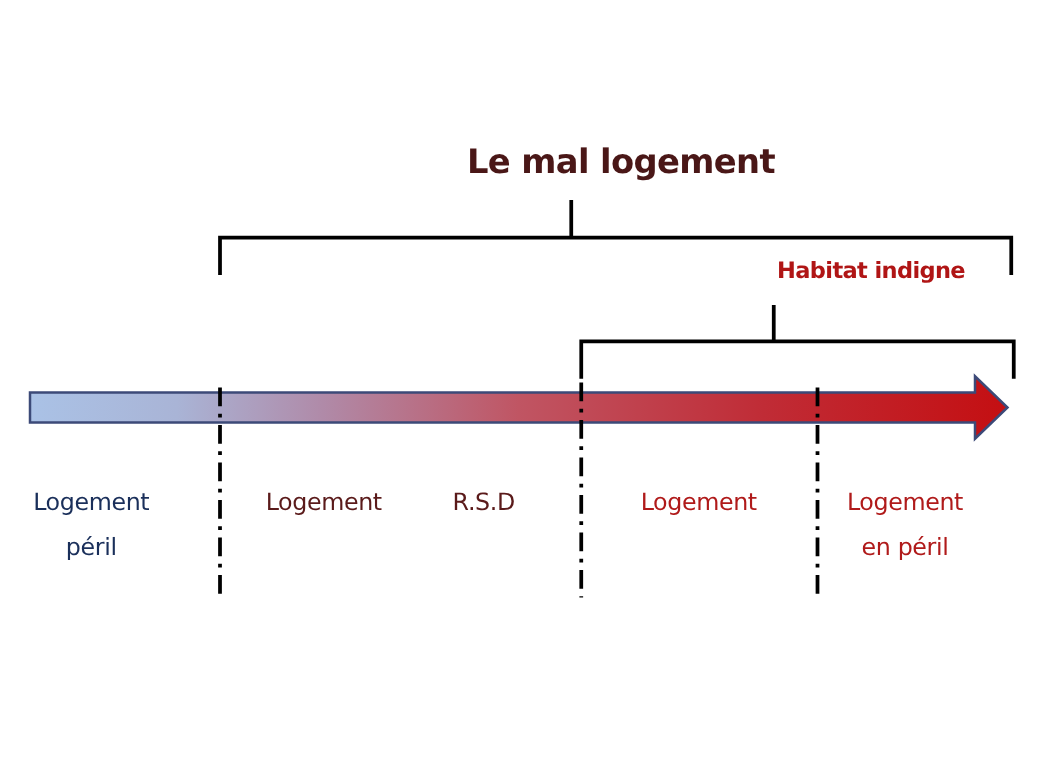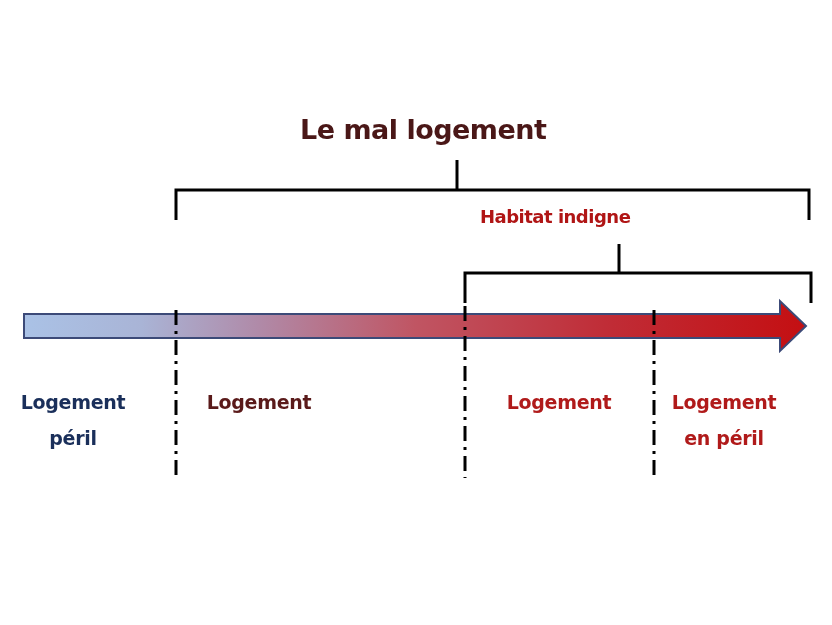--- a/index.html
+++ b/index.html
@@ -1,20 +1,20 @@
 <!DOCTYPE html>
 <html><head>
 <meta charset="utf-8">
 <style>
   html, body { margin:0; padding:0; background:#ffffff; }
   body { width:832px; height:625px; position:relative; overflow:hidden;
          font-family:"DejaVu Sans", "Liberation Sans", sans-serif; }
   .abs { position:absolute; }
-  .title { font-weight:bold; white-space:nowrap; text-align:left; }
-  .lbl { position:absolute; font-weight:bold; font-size:19px; line-height:36px;
+  .title { font-weight:bold; white-space:nowrap; text-align:right; }
+  .lbl { position:absolute; font-weight:normal; font-size:19px; line-height:36px;
          text-align:center; white-space:nowrap; letter-spacing:-0.3px; }
   svg { position:absolute; left:0; top:0; }
 </style>
 </head>
 <body>
 
 <svg width="832" height="625">
   <defs>
     <linearGradient id="arrowGrad" x1="24" y1="0" x2="806" y2="0" gradientUnits="userSpaceOnUse">
       <stop offset="0" stop-color="#aac2e6"></stop>
@@ -54,20 +54,21 @@
 <div class="lbl" style="left:2px; top:384px; width:142px; color:#1a2f5a;">
   <div>Logement</div>
   <div>péril</div>
 </div>
 
 <div class="lbl" style="left:188px; top:384px; width:142px; color:#5a1a1a;">
   <div>Logement</div>
 </div>
 
 <div class="lbl" style="left:316px; top:384px; width:142px; color:#5a1a1a;">
+  <div>R.S.D</div>
 </div>
 
 <div class="lbl" style="left:488px; top:384px; width:142px; color:#b01a1a;">
   <div>Logement</div>
 </div>
 
 <div class="lbl" style="left:653px; top:384px; width:142px; color:#b01a1a;">
   <div>Logement</div>
   <div>en péril</div>
 </div>

